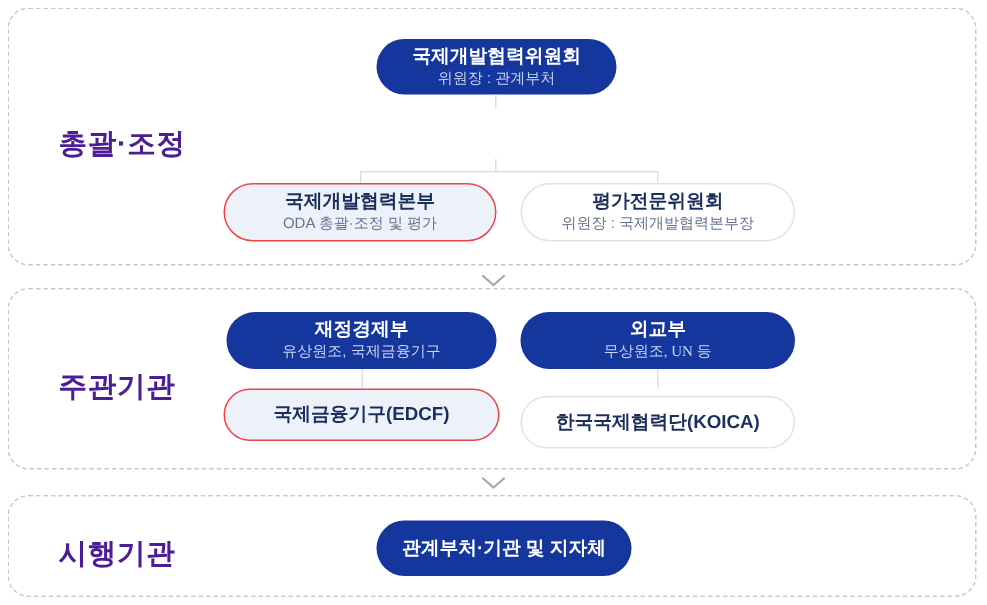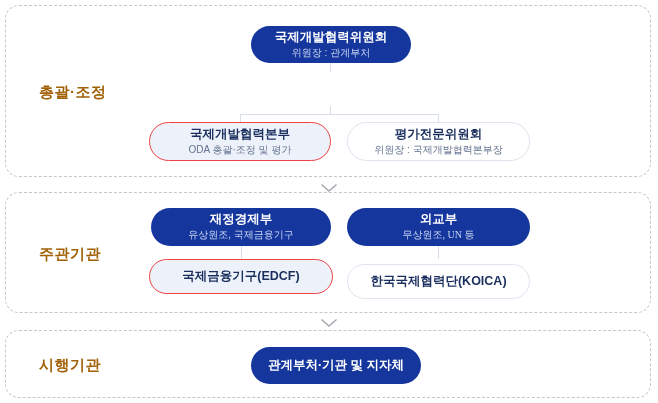--- a/index.html
+++ b/index.html
@@ -9,22 +9,22 @@
 
   .panel {
     position:absolute; left:5px; width:646px;
     background:#ffffff; border:1px dashed #c6c6c6; border-radius:14px;
   }
   .panel-1 { top:5px;   height:172px; }
   .panel-2 { top:192px; height:121px; }
   .panel-3 { top:330px; height:68px;  }
 
   .side-label {
-    position:absolute; left:33px; font-size:15px; font-weight:600;
-    color:#a16207; letter-spacing:0.5px; white-space:nowrap;
+    position:absolute; left:33px; font-size:19px; font-weight:600;
+    color:#4c1d95; letter-spacing:0.5px; white-space:nowrap;
   }
 
   .node {
     position:absolute; border-radius:999px;
     display:flex; flex-direction:column; align-items:center; justify-content:center;
     text-align:center; line-height:1.25; white-space:nowrap;
   }
   .node-title { font-size:12.5px; font-weight:700; }
   .node-sub   { font-size:10px; margin-top:1px; }
 

